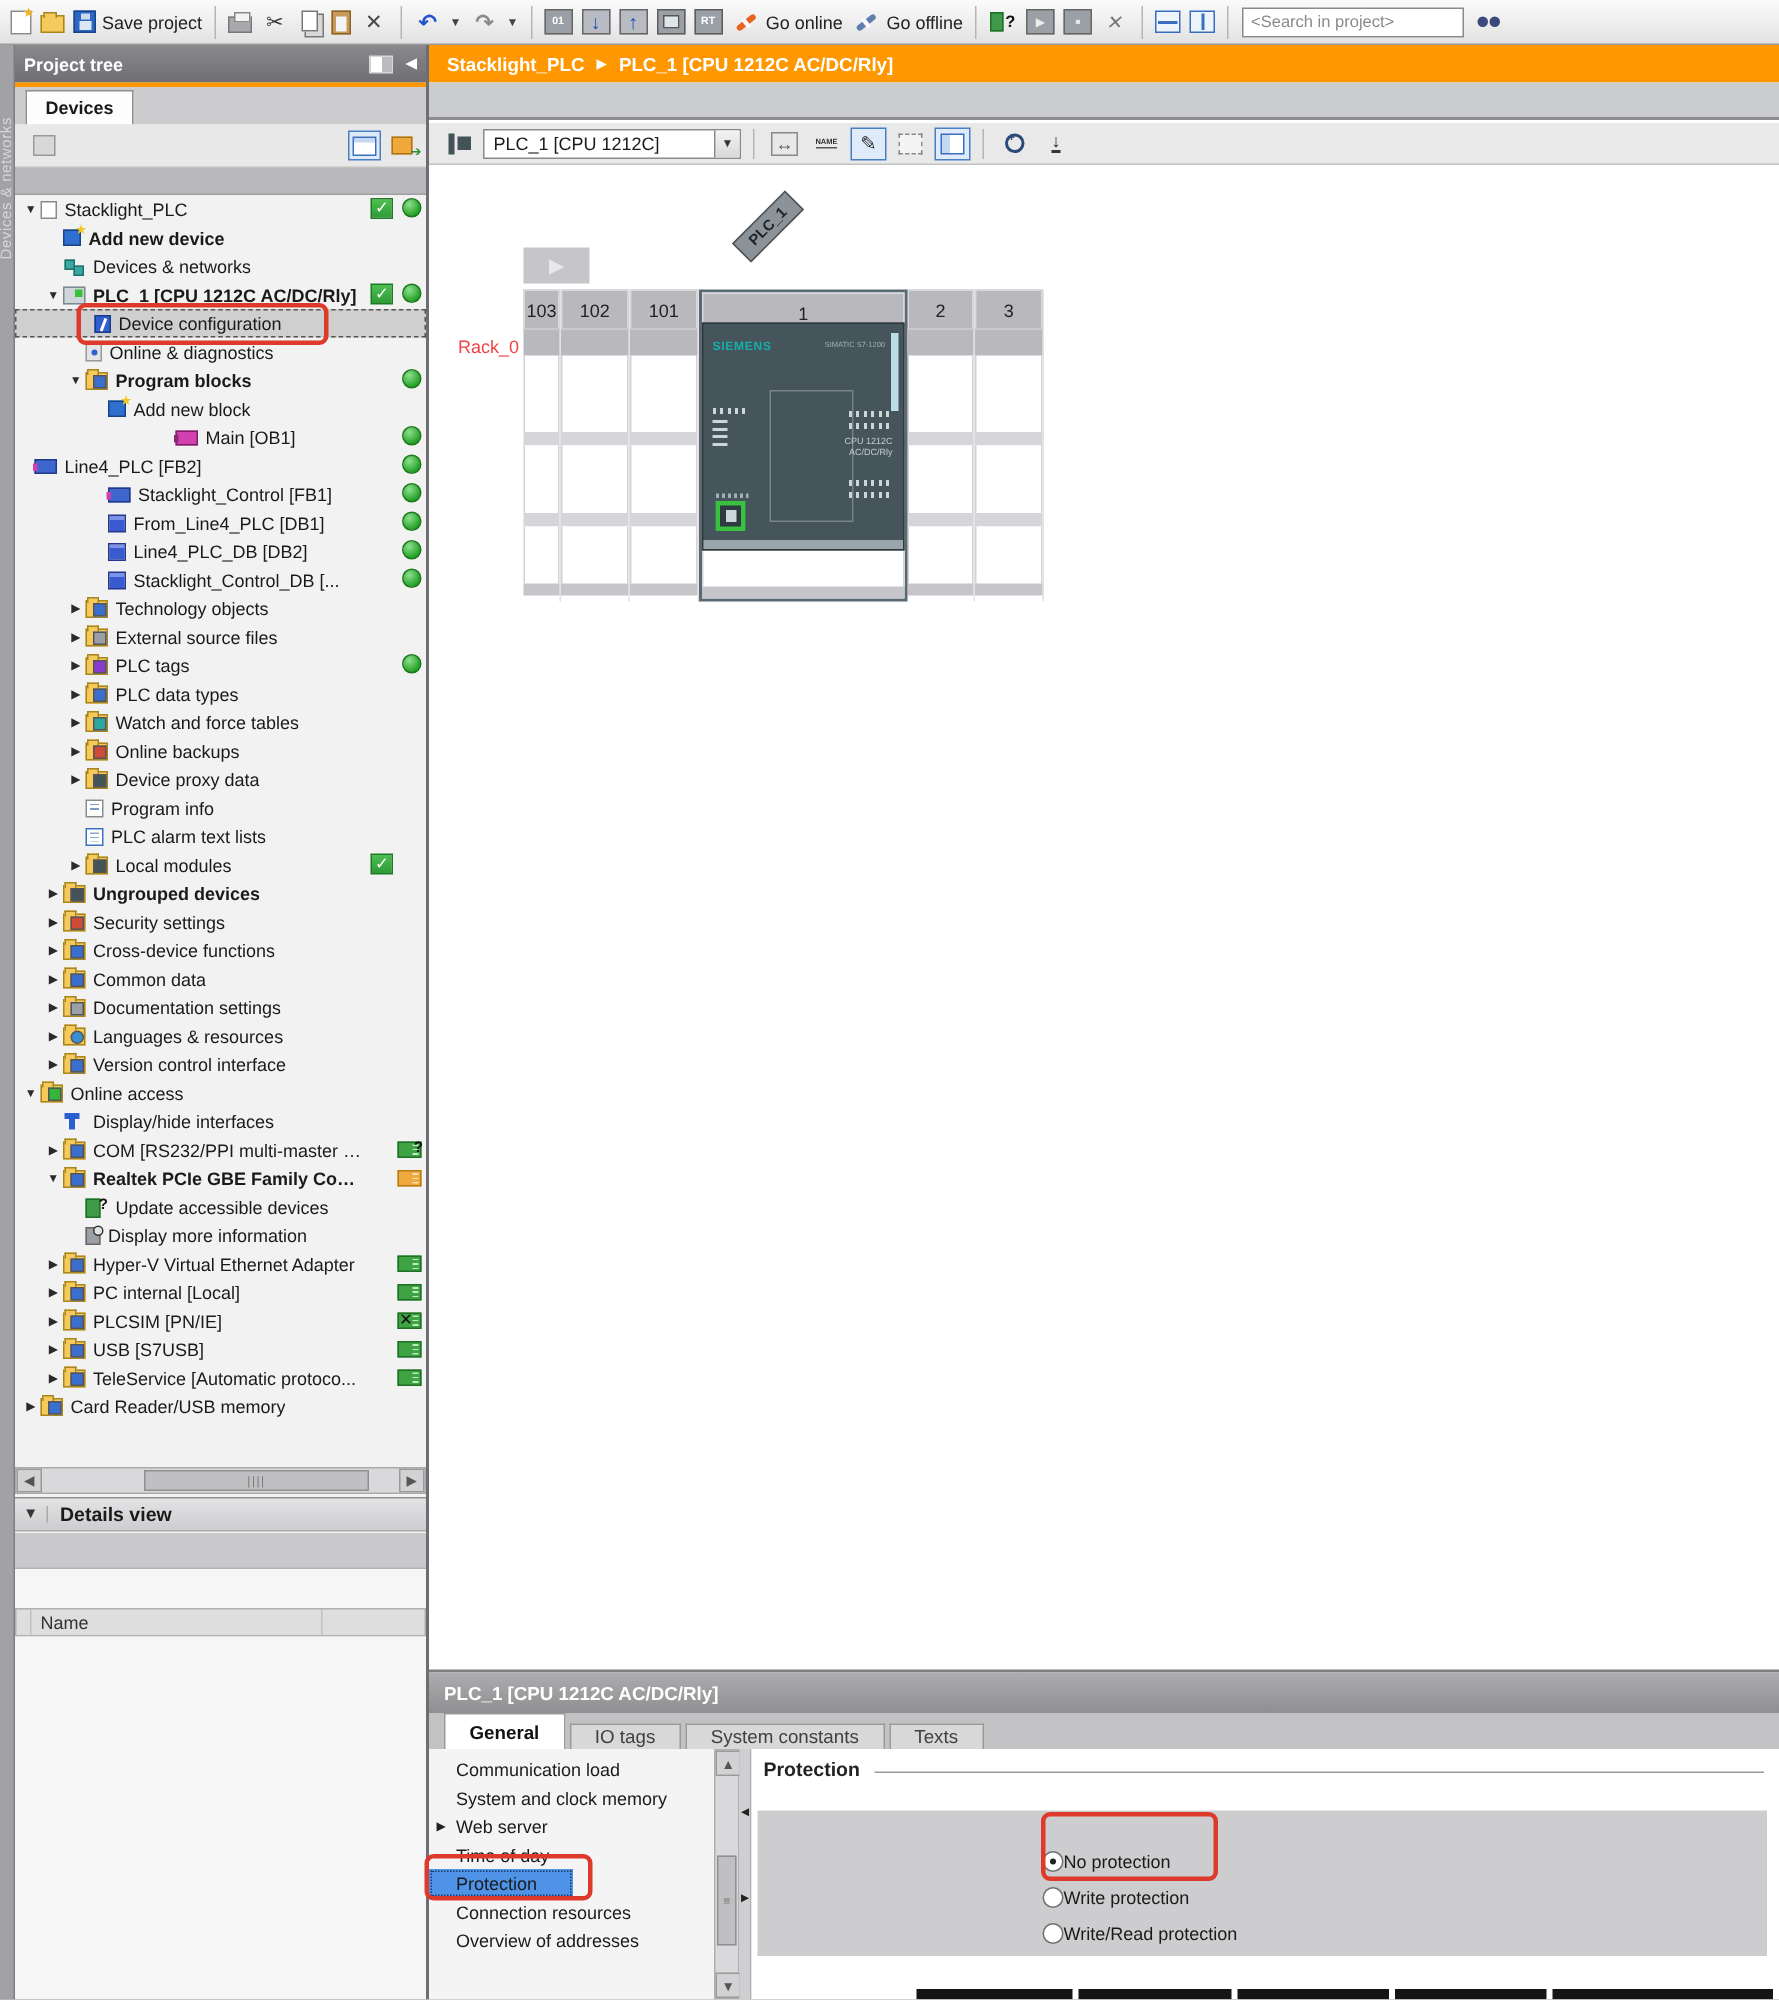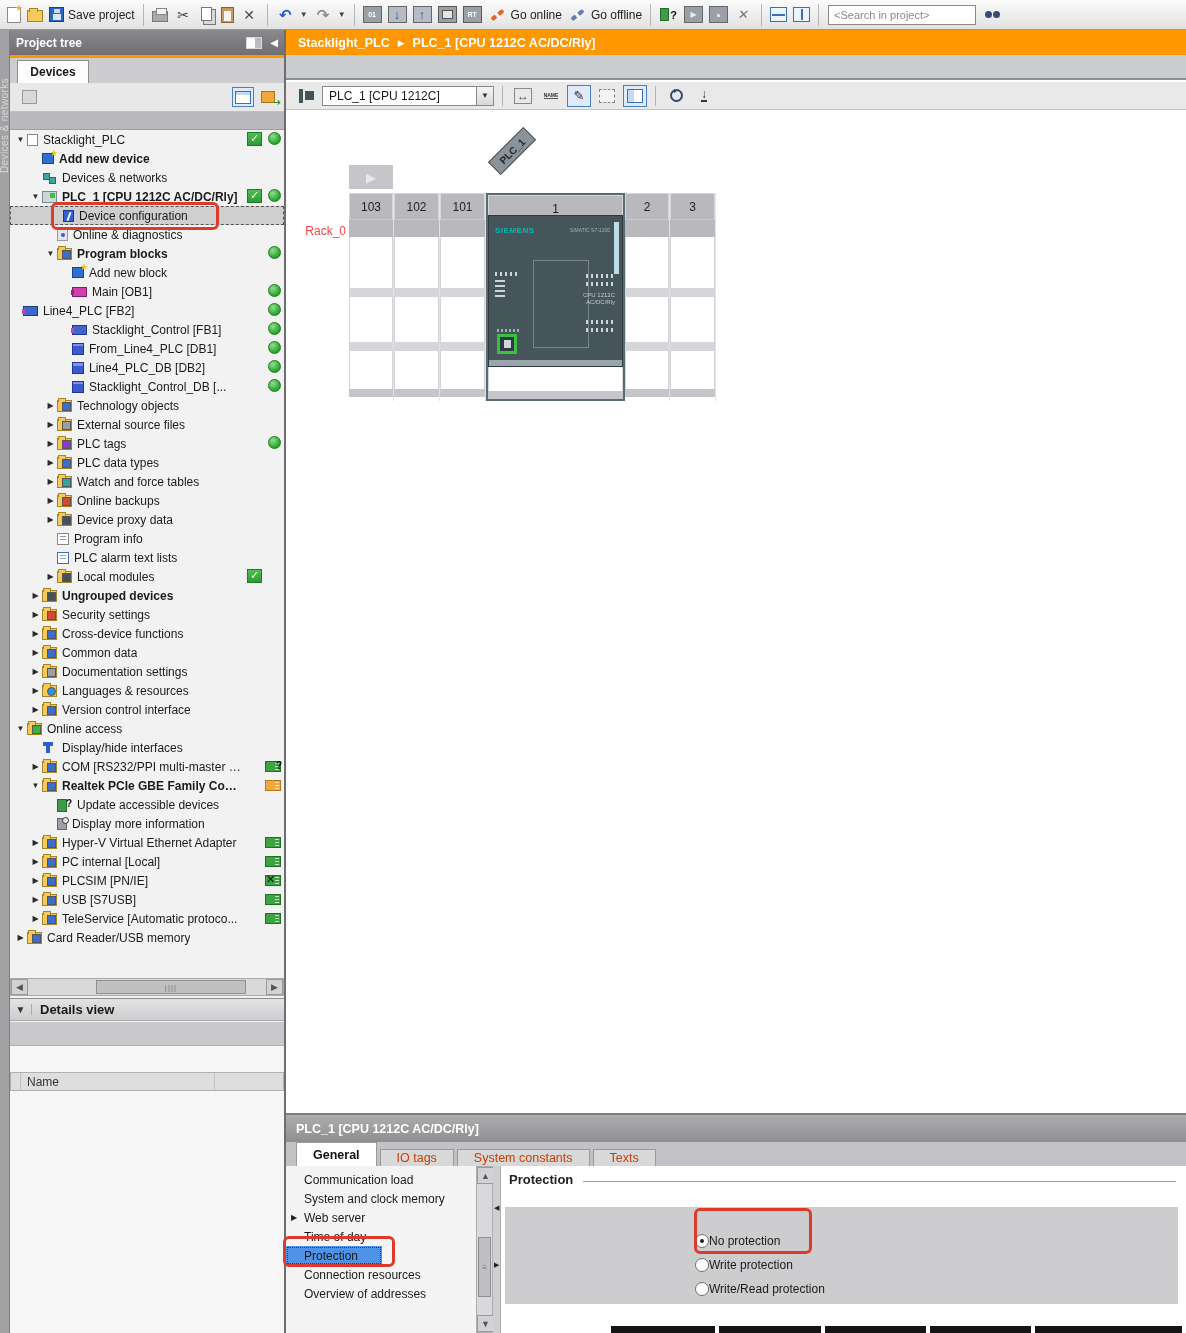--- a/index.html
+++ b/index.html
@@ -230,21 +230,21 @@
   .cv-hscroll { position:absolute; left:0; top:1060px; right:0; height:20px; background:#dcdcde; border:1px solid #a8a8aa; display:flex; align-items:center; }
   .cv-hscroll .sb-thumb { margin-left:3px; width:306px; }
   .cv-hscroll .sp { flex:1; }
 
   
   .props { position:absolute; left:0; top:1083px; right:0; height:220px; background:#fff; border-top:2px solid #7e7e80; }
   .pp-title { position:absolute; left:0; top:0; right:0; height:27px; background:linear-gradient(#adadaf,#8f8f91);
     color:#fff; font-weight:bold; font-size:12.5px; display:flex; align-items:center; padding:0 10px; }
   .pp-tabs { position:absolute; left:0; top:27px; right:0; height:24px; background:#c2c2c4; display:flex; align-items:flex-end; padding-left:10px; gap:3px; }
   .pp-tab { height:17px; padding:0 16px; display:flex; align-items:center; background:#d8d8d8; border:1px solid #9a9a9a;
-    border-bottom:none; color:#c2410c; font-size:12.5px; }
+    border-bottom:none; color:#404040; font-size:12.5px; }
   .pp-tab.active { background:#fff; font-weight:bold; color:#111; height:24px; }
   .pp-content { position:absolute; left:0; top:51px; right:0; bottom:0; background:#fff; }
   .pp-nav { position:absolute; left:0; top:0; width:190px; bottom:0; background:#f4f4f4; padding-top:4px; }
   .pp-nav-item { height:19px; display:flex; align-items:center; padding-left:18px; position:relative; font-size:12px; color:#1a1a1a; }
   .pp-nav-item .arr { position:absolute; left:5px; font-size:8px; color:#222; }
   .pp-nav-item.sel { background:#4f93e8; outline:1px dotted #1a3a6a; outline-offset:-2px; width:96px; }
   .pp-vscroll { position:absolute; left:190px; top:0; width:17px; bottom:0; background:#d9d9db; border:1px solid #b0b0b2; }
   .pp-vscroll .up { position:absolute; top:0; left:0; right:0; height:17px; }
   .pp-vscroll .dn { position:absolute; bottom:0; left:0; right:0; height:17px; }
   .pp-vscroll .vthumb { position:absolute; left:1px; right:1px; top:70px; height:60px; background:#c0c0c2; border:1px solid #909092;
@@ -422,21 +422,21 @@
           <span class="tw" data-name="expander-open-icon">▼</span>
           <span class="ti fold b-blue" data-name="fold-icon"></span>
           <span class="lbl" data-name="tree-item-label">Program blocks</span>
           <span class="st st-dot" data-name="status-ok-icon"></span>
         </div>
         <div class="trow" data-name="tree-item-add-new-block" style="padding-left: 49px;">
           <span class="tw" data-name="expander-spacer"></span>
           <span class="ti addnew" data-name="addnew-icon"></span>
           <span class="lbl" data-name="tree-item-label">Add new block</span>
         </div>
-        <div class="trow" data-name="tree-item-main-ob1" style="padding-left: 49px;">
+        <div class="trow" data-name="tree-item-main-ob1" style="padding-left: 49px; justify-content: center;">
           <span class="tw" data-name="expander-spacer"></span>
           <span class="ti ob" data-name="ob-icon"></span>
           <span class="lbl" data-name="tree-item-label">Main [OB1]</span>
           <span class="st st-dot" data-name="status-ok-icon"></span>
         </div>
         <div class="trow" data-name="tree-item-line4-plc-fb2" style="">
           <span class="tw" data-name="expander-spacer"></span>
           <span class="ti fb" data-name="fb-icon"></span>
           <span class="lbl" data-name="tree-item-label">Line4_PLC [FB2]</span>
           <span class="st st-dot" data-name="status-ok-icon"></span>
@@ -664,21 +664,21 @@
       <span class="ed-sep"></span>
       <span class="ebtn" data-name="zoom-icon"></span>
       <span class="ebtn" data-name="save-view-icon"></span>
     </div>
 
     <div class="canvas" data-name="device-view-canvas">
       <div class="plctag" data-name="device-name-tag">PLC_1</div>
       <div class="slotarrow" data-name="rack-expand-button"></div>
       <div class="racklabel" data-name="rack-label">Rack_0</div>
       <div class="rack" id="rack" data-name="rack">
-          <div class="rcol" data-name="rack-slot-103" style="width: 45px;">
+          <div class="rcol" data-name="rack-slot-103" style="width: 25px;">
             <div class="h" data-name="slot-number">103</div>
             <div class="sub" data-name="slot-cell" style="height: 18px;"></div>
             <div class="c" data-name="slot-cell" style="height: 51px;"></div>
             <div class="band" data-name="slot-cell" style="height: 9px;"></div>
             <div class="c" data-name="slot-cell" style="height: 45px;"></div>
             <div class="band" data-name="slot-cell" style="height: 9px;"></div>
             <div class="c" data-name="slot-cell" style="height: 38px;"></div>
             <div class="bot" data-name="slot-cell" style="height: 8px;"></div>
           </div>
           <div class="rcol" data-name="rack-slot-102" style="width: 46px;">

